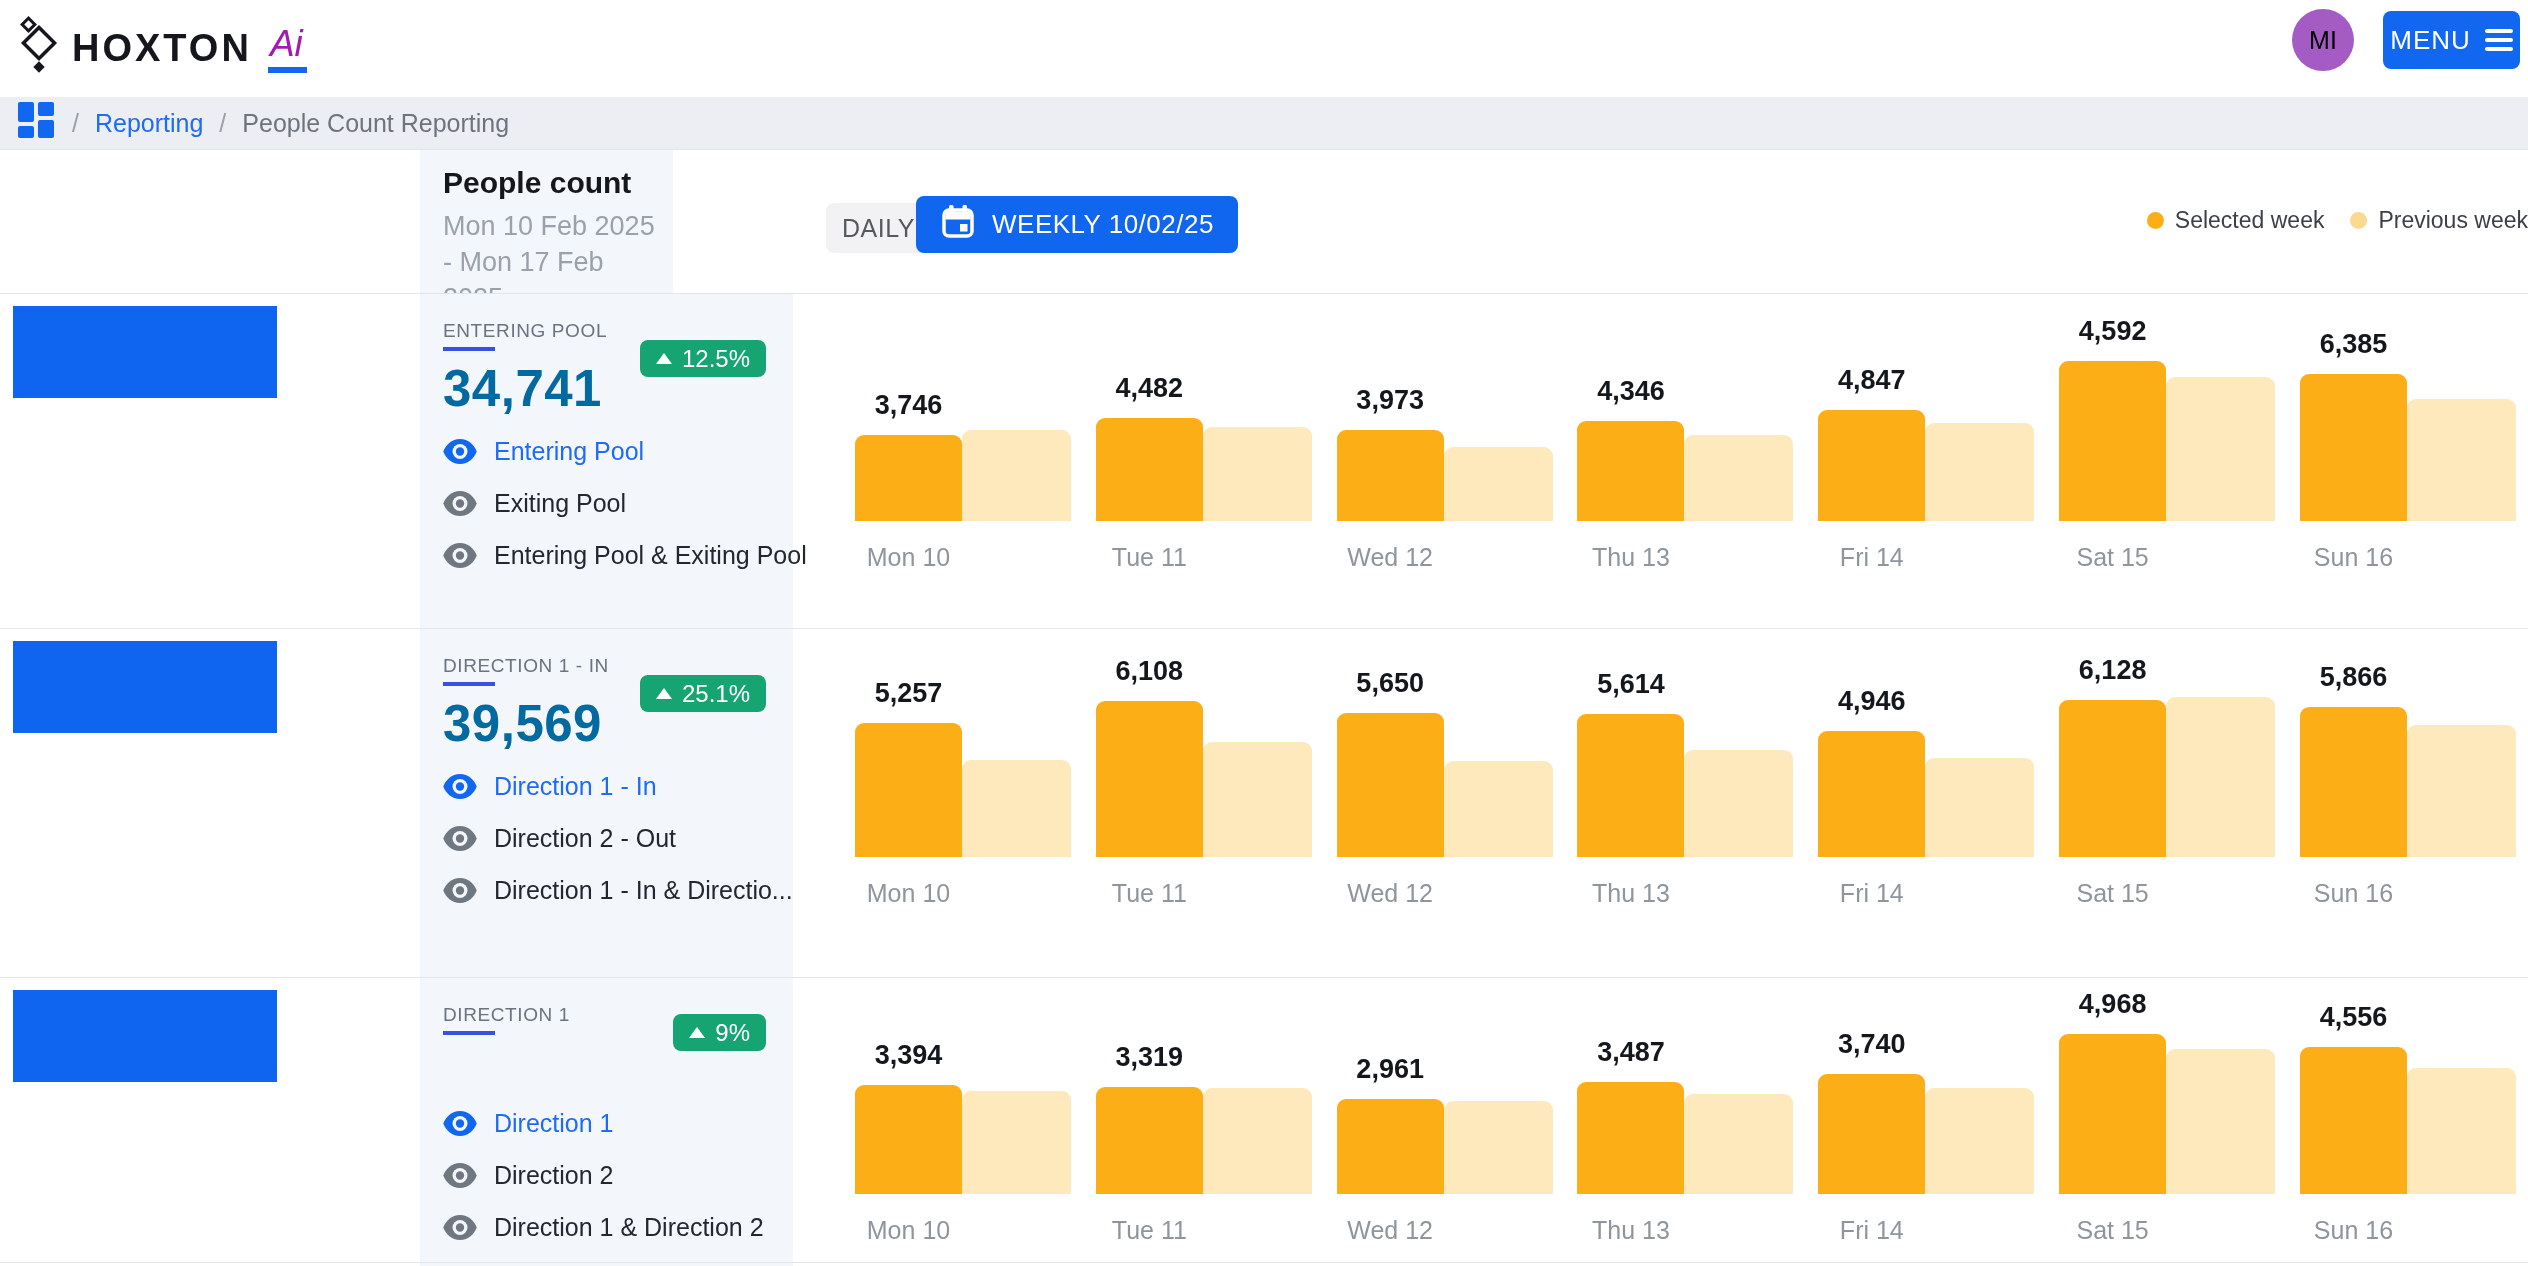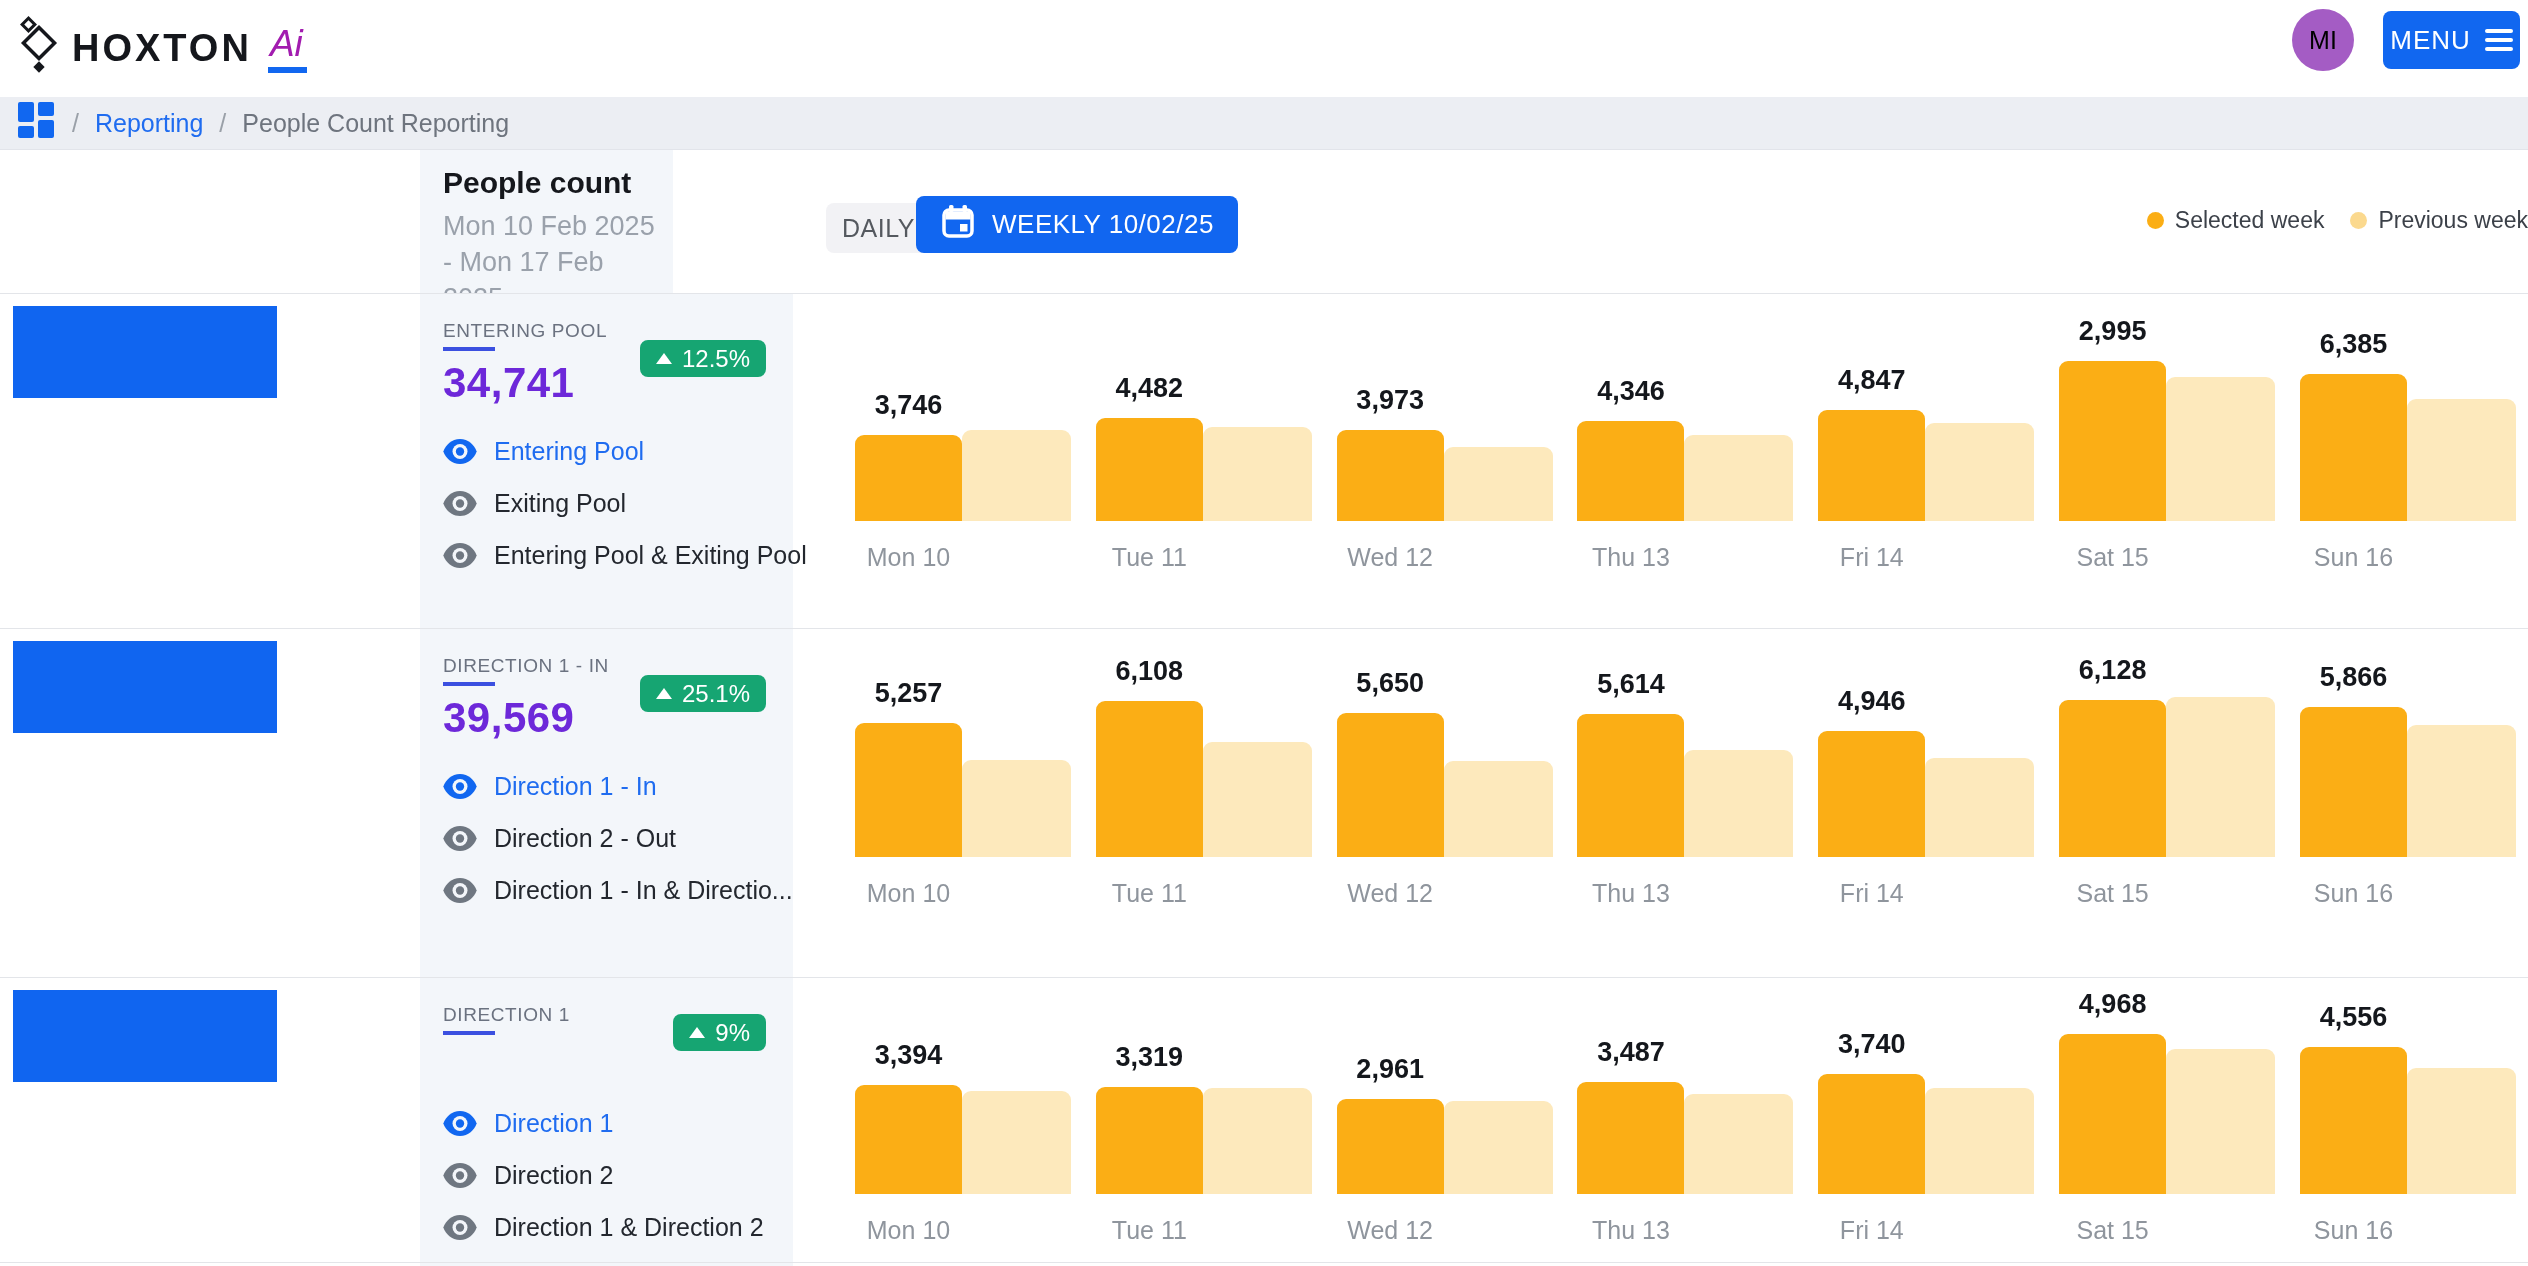--- a/index.html
+++ b/index.html
@@ -53,21 +53,21 @@
   
   .row { position:absolute; left:0; right:0; border-top:1px solid #e3e5e9; }
   #row1 { top:293px; height:335px; }
   #row2 { top:628px; height:349px; }
   #row3 { top:977px; height:372px; }
   .redacted { position:absolute; left:13px; top:12px; width:264px; height:92px; background:#1065f0; }
   .panel { position:absolute; left:420px; top:0; bottom:0; width:373px; background:#f3f6fa;
            padding:26px 0 0 23px; }
   .metric-label { font-size:19px; color:#6b7280; letter-spacing:0.6px; }
   .metric-underline { width:52px; height:4px; background:#3b50e0; margin-top:5px; }
-  .metric-total { font-size:42px; font-weight:bold; color:#6d28d9; margin-top:8px; letter-spacing:0.5px; }
+  .metric-total { font-size:51px; font-weight:bold; color:#0369a1; margin-top:8px; letter-spacing:0.5px; }
   .badge { position:absolute; right:27px; top:46px; background:#16a572; color:#fff; border-radius:8px;
            height:37px; display:flex; align-items:center; padding:0 16px; font-size:24px; gap:10px; }
   #row3 .badge { top:36px; }
   .tri-up { width:0; height:0; border-left:8px solid transparent; border-right:8px solid transparent;
             border-bottom:11px solid #fff; }
   .options { position:absolute; left:23px; top:143px; display:flex; flex-direction:column; gap:23px; }
   #row3 .options { top:131px; }
   .option { display:flex; align-items:center; gap:17px; font-size:25px; color:#23272e;
             cursor:pointer; white-space:nowrap; background:none; border:none; font-family:inherit; padding:0; }
   .option .eye { width:34px; height:25px; color:#6f7781; flex:0 0 auto; }
@@ -221,21 +221,21 @@
         <div class="bar prev" style="height:86px"></div>
         <div class="day-label">Thu 13</div>
       </div>
       <div class="day-group">
         <div class="bar-value" style="bottom:125px">4,847</div>
         <div class="bar sel" style="height:111px"></div>
         <div class="bar prev" style="height:98px"></div>
         <div class="day-label">Fri 14</div>
       </div>
       <div class="day-group">
-        <div class="bar-value" style="bottom:174px">2,995</div>
+        <div class="bar-value" style="bottom:174px">4,592</div>
         <div class="bar sel" style="height:160px"></div>
         <div class="bar prev" style="height:144px"></div>
         <div class="day-label">Sat 15</div>
       </div>
       <div class="day-group">
         <div class="bar-value" style="bottom:161px">6,385</div>
         <div class="bar sel" style="height:147px"></div>
         <div class="bar prev" style="height:122px"></div>
         <div class="day-label">Sun 16</div>
       </div>

